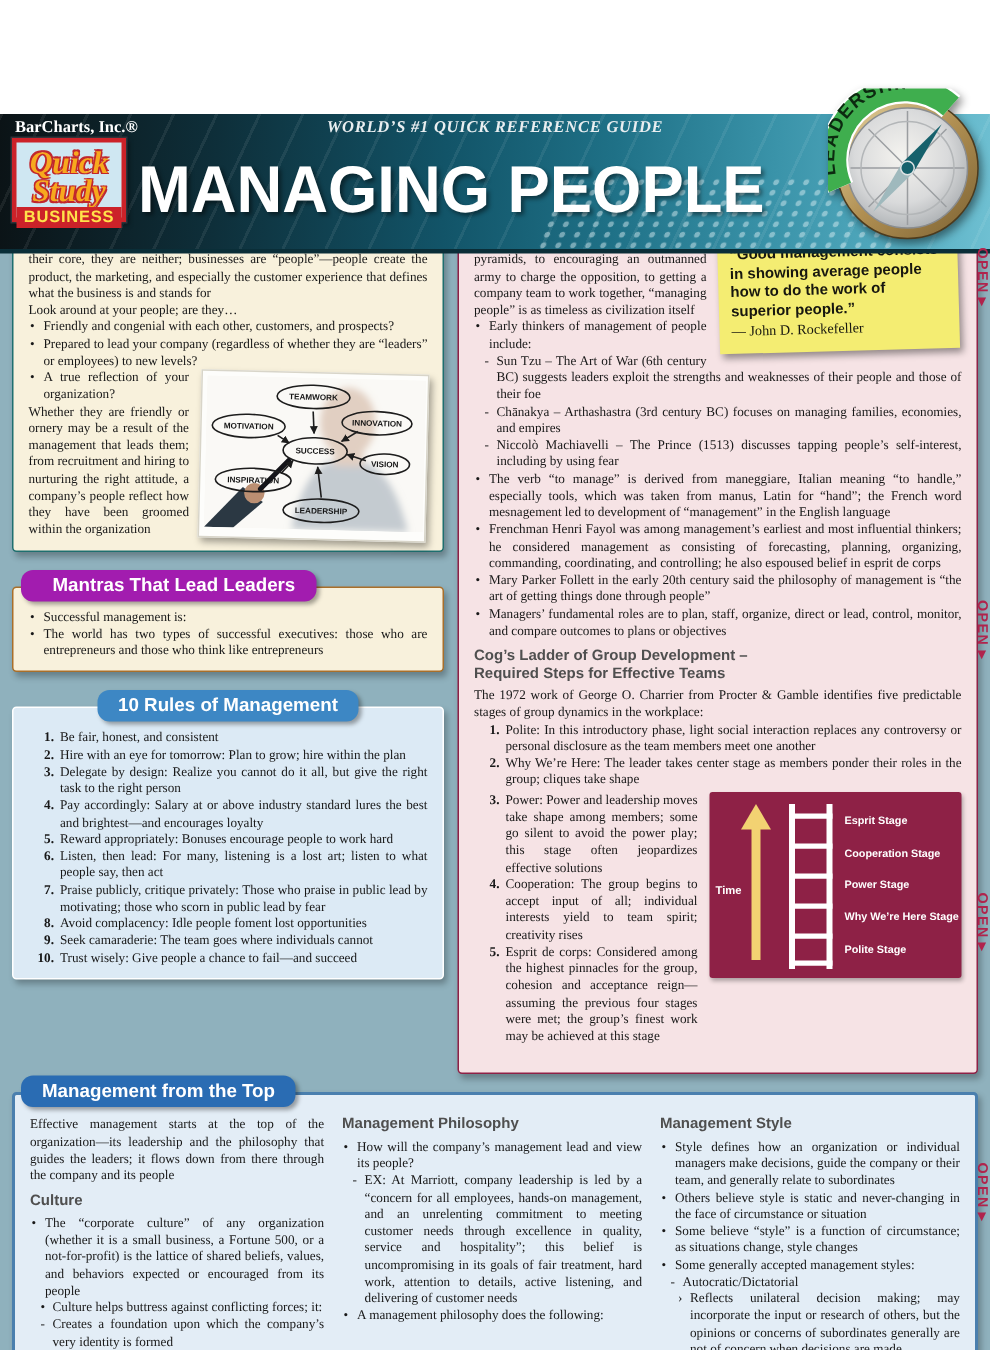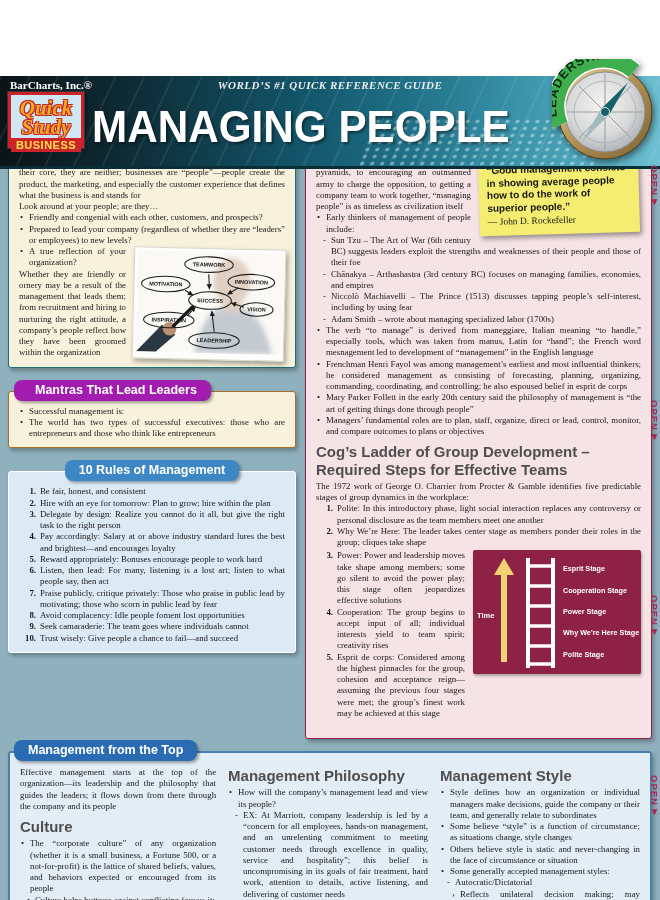--- a/index.html
+++ b/index.html
@@ -63,21 +63,21 @@
   .li2 { position:relative; padding-left:15px; }
   .li2::before { content:"-"; position:absolute; left:7px; }
   .li2b::before { content:"•"; }
   .li3 { position:relative; padding-left:20px; }
   .li3::before { content:"›"; position:absolute; left:12px; }
   .lin { padding-left:21px; }
   .num { display:inline-block; width:15px; margin-left:-19px; margin-right:4px; text-align:right; font-weight:bold; }
   b.lead { font-weight:normal; }
   .it { }
   
-  .subhead { font-family:"Liberation Sans",sans-serif; font-weight:bold; color:#4f4f4f; font-size:15px;
+  .subhead { font-family:"Liberation Sans",sans-serif; font-weight:bold; color:#4f4f4f; font-size:10px;
     line-height:1.15; margin:6px 0 3px 0; }
   
   .photo { float:right; width:152px; background:#fdfdfb; padding:3px; margin:2px 0 3px 7px;
     transform:rotate(1.4deg); box-shadow:2px 3px 5px rgba(0,0,0,.35); border:1px solid #d8d5c9; }
   
   .note { float:right; width:160px; background:#f4ed72; padding:7px 8px; margin:0 2px 5px 8px;
     transform:rotate(-1.6deg); box-shadow:2px 3px 5px rgba(0,0,0,.4);
     font-family:"Liberation Sans",sans-serif; font-weight:bold; font-size:10px; line-height:1.25; color:#17170f; }
   .note .attrib { font-family:"Liberation Serif",serif; font-weight:normal; font-size:9.5px; margin-top:2px; }
   
@@ -249,21 +249,20 @@
               <div>“Good management consists in showing average people how to do the work of superior people.”</div>
               <div class="attrib">— John D. Rockefeller</div>
             </div>
             <p class="just">From driving workers to build the pyramids, to encouraging an outmanned army to charge the opposition, to getting a company team to work together, “managing people” is as timeless as civilization itself</p>
             <div class="li1 just"><span>Early thinkers of management of people include:</span></div>
             <div>
 
             <div class="li2 just"><span>Sun Tzu – </span><span class="it">The Art of War</span><span> (6th century BC) suggests leaders exploit the strengths and weaknesses of their people and those of their foe</span></div>
                 <div class="li2 just"><span>Chānakya – </span><span class="it">Arthashastra</span><span> (3rd century BC) focuses on managing families, economies, and empires</span></div>
                 <div class="li2 just"><span>Niccolò Machiavelli – </span><span class="it">The Prince</span><span> (1513) discusses tapping people’s self-interest, including by using fear</span></div>
-                <div class="li2 just"><span>Adam Smith – </span><span class="it"></span><span>wrote about managing specialized labor (1700s)</span></div>
               </div>
             <div class="li1 just"><span>The verb “to manage” is derived from </span><span class="it">maneggiare</span><span>, Italian meaning “to handle,” especially tools, which was taken from </span><span class="it">manus</span><span>, Latin for “hand”; the French word </span><span class="it">mesnagement</span><span> led to development of “management” in the English language</span></div>
             <div>
 
             <div class="li1 just"><span>Frenchman Henri Fayol was among management’s earliest and most influential thinkers; he considered management as consisting of forecasting, planning, organizing, commanding, coordinating, and controlling; he also espoused belief in esprit de corps</span></div>
                 <div class="li1 just"><span>Mary Parker Follett in the early 20th century said the philosophy of management is “the art of getting things done through people”</span></div>
                 <div class="li1 just"><span>Managers’ fundamental roles are to plan, staff, organize, direct or lead, control, monitor, and compare outcomes to plans or objectives</span></div>
               </div>
 
             <div class="subhead">
@@ -334,22 +333,22 @@
             <div class="li1 just"><span>How will the company’s management lead and view its people?</span></div>
             <div class="li2 just"><b class="lead">EX:</b><span> At Marriott, company leadership is led by a “concern for all employees, hands-on management, and an unrelenting commitment to meeting customer needs through excellence in quality, service and hospitality”; this belief is uncompromising in its goals of fair treatment, hard work, attention to details, active listening, and delivering of customer needs</span></div>
             <div class="li1 just"><span>A management philosophy does the following:</span></div>
 
           </div>
           <div>
             <div class="subhead" style="margin-top:0">Management Style</div>
             <div>
 
             <div class="li1 just"><span>Style defines how an organization or individual managers make decisions, guide the company or their team, and generally relate to subordinates</span></div>
+                <div class="li1 just"><span>Others believe style is static and never-changing in the face of circumstance or situation</span></div>
                 <div class="li1 just"><span>Some believe “style” is a function of circumstance; as situations change, style changes</span></div>
-                <div class="li1 just"><span>Others believe style is static and never-changing in the face of circumstance or situation</span></div>
                 <div class="li1 just"><span>Some generally accepted management styles:</span></div>
               </div>
             <div class="li2 just"><b class="lead">Autocratic/Dictatorial</b></div>
             <div>
 
             <div class="li3 just"><span>Reflects unilateral decision making; may incorporate the input or research of others, but the opinions or concerns of subordinates generally are not of concern when decisions are made</span></div>
               </div>
           </div>
         </div>
       </div>

